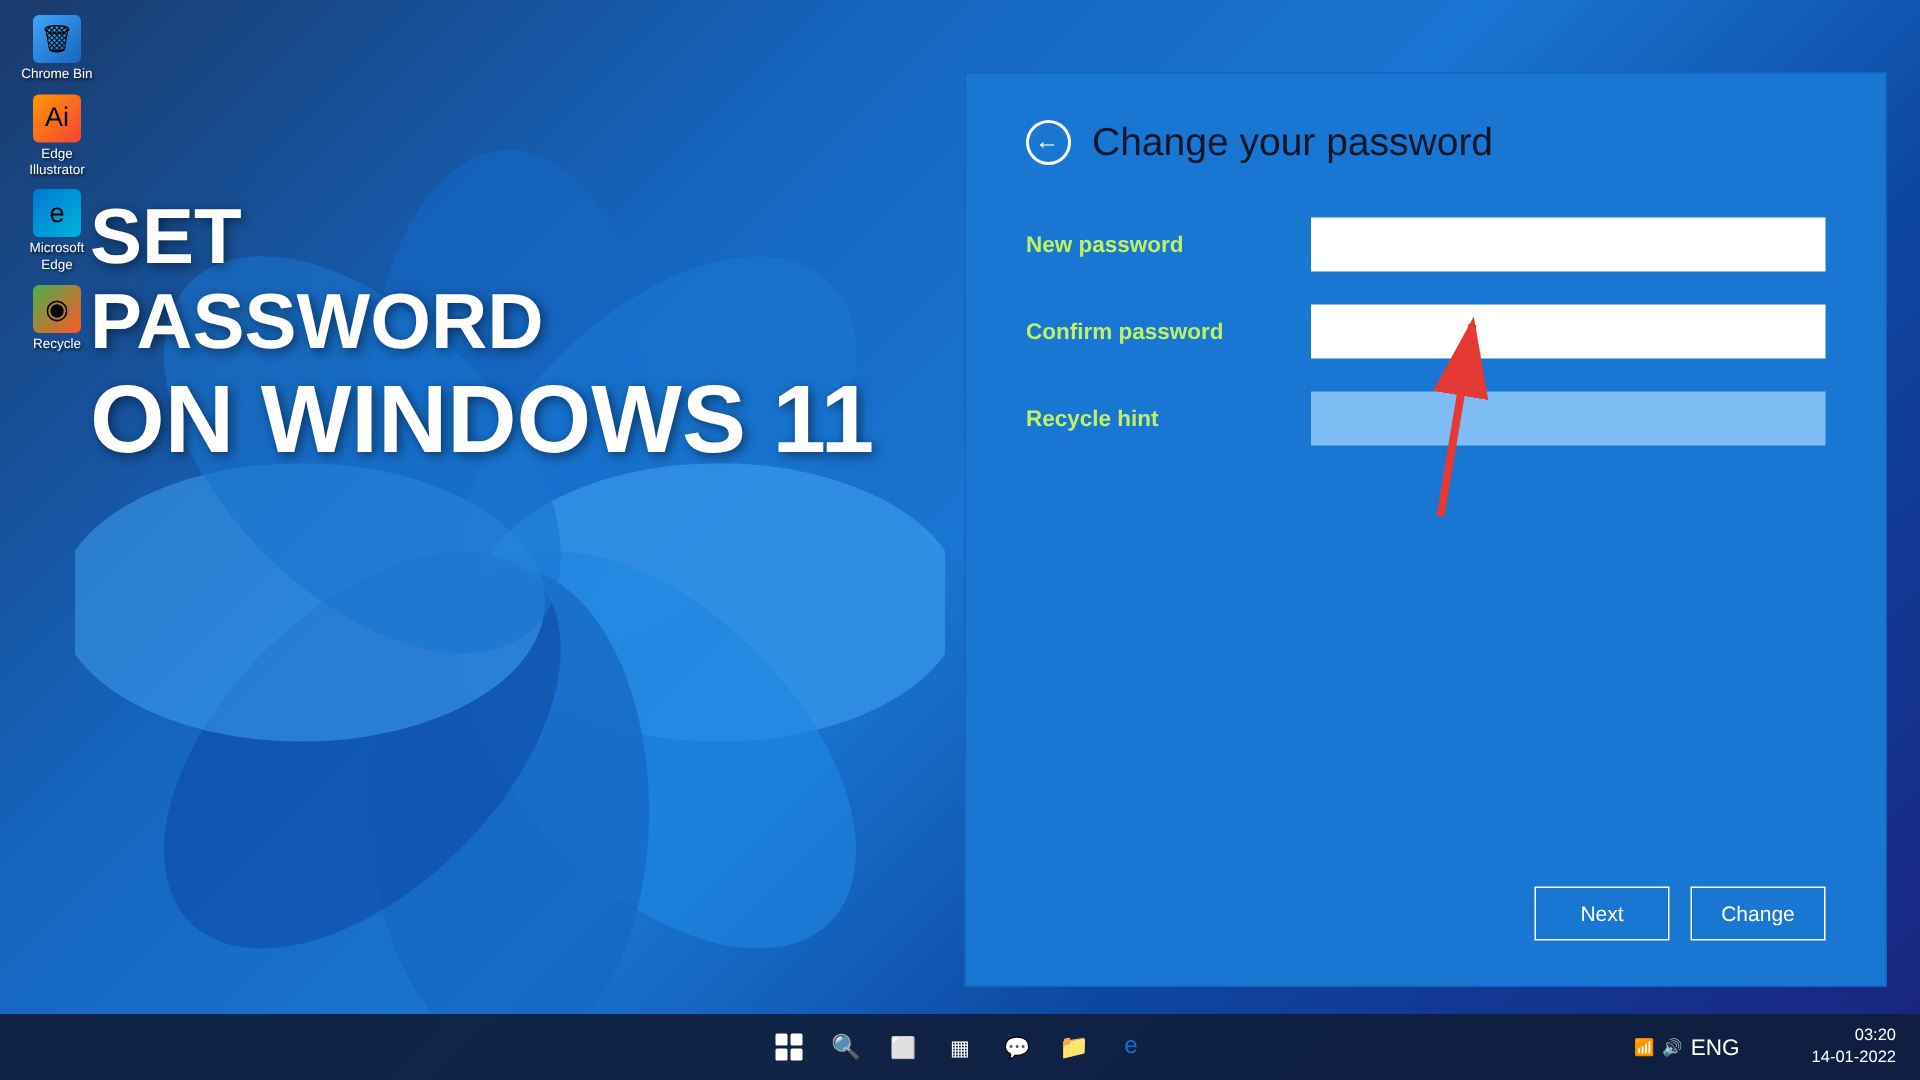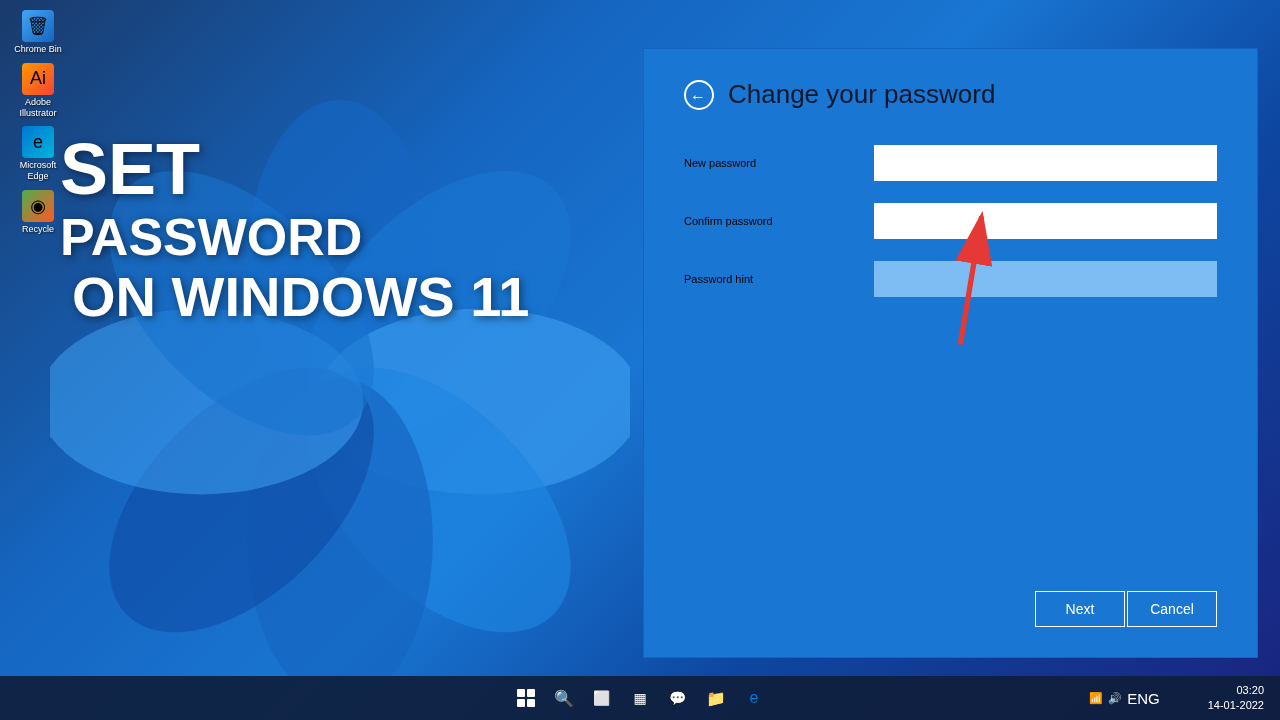--- a/index.html
+++ b/index.html
@@ -75,28 +75,27 @@
       position: absolute;
       left: 60px;
       top: 130px;
       color: white;
       font-weight: 900;
       text-shadow: 2px 2px 8px rgba(0,0,0,0.5);
       line-height: 1.1;
     }
 
     .overlay-text .line1 {
-      font-size: 72px;
+      font-size: 52px;
     }
     .overlay-text .line2 {
       font-size: 52px;
     }
     .overlay-text .line3 {
-      font-size: 56px;
-      margin-left: 12px;
+      font-size: 64px;
     }
 
     
     .dialog {
       position: absolute;
       top: 48px;
       right: 22px;
       width: 615px;
       height: 610px;
       background: #1976d2;
@@ -139,23 +138,23 @@
     }
 
     
     .form-row {
       display: flex;
       align-items: center;
       margin-bottom: 22px;
     }
 
     .form-label {
-      color: #000000;
-      font-size: 11px;
-      font-weight: 400;
+      color: #bef264;
+      font-size: 15px;
+      font-weight: 700;
       width: 190px;
       flex-shrink: 0;
     }
 
     .form-input {
       flex: 1;
       height: 36px;
       background: white;
       border: none;
       outline: none;
@@ -168,21 +167,21 @@
       background: #90caf9;
       opacity: 0.85;
     }
 
     
     .dialog-buttons {
       position: absolute;
       bottom: 30px;
       right: 40px;
       display: flex;
-      gap: 2px;
+      gap: 14px;
     }
 
     .btn {
       width: 90px;
       height: 36px;
       border: 1.5px solid white;
       background: transparent;
       color: white;
       font-size: 14px;
       cursor: pointer;
@@ -301,21 +300,21 @@
     </g>
   </svg>
 
   <div class="desktop-icons">
     <div class="desktop-icon">
       <div class="desktop-icon-img">🗑</div>
       <div class="desktop-icon-label">Chrome Bin</div>
     </div>
     <div class="desktop-icon">
       <div class="desktop-icon-img" style="background:linear-gradient(135deg,#ff9800,#f44336);">Ai</div>
-      <div class="desktop-icon-label">Adobe Illustrator</div>
+      <div class="desktop-icon-label">Edge Illustrator</div>
     </div>
     <div class="desktop-icon">
       <div class="desktop-icon-img" style="background:linear-gradient(135deg,#0078d4,#00b4d8);">e</div>
       <div class="desktop-icon-label">Microsoft Edge</div>
     </div>
     <div class="desktop-icon">
       <div class="desktop-icon-img" style="background:linear-gradient(135deg,#4caf50,#ff5722);">◉</div>
       <div class="desktop-icon-label">Recycle</div>
     </div>
   </div>
@@ -338,27 +337,27 @@
       <label class="form-label">New password</label>
       <input class="form-input" type="password" value="" style="">
     </div>
 
     <div class="form-row">
       <label class="form-label">Confirm password</label>
       <input class="form-input" type="password" value="" style="">
     </div>
 
     <div class="form-row">
-      <label class="form-label">Password hint</label>
+      <label class="form-label">Recycle hint</label>
       <input class="form-input hint-field" type="text" value="" style="">
     </div>
 
     <div class="dialog-buttons">
       <button class="btn">Next</button>
-      <button class="btn">Cancel</button>
+      <button class="btn">Change</button>
     </div>
   </div>
 
   <div class="red-arrow-container">
     <svg class="red-arrow-svg" viewBox="0 0 100 150" xmlns="http://www.w3.org/2000/svg">
 
       <defs>
         <marker id="arrowhead" markerWidth="10" markerHeight="7" refX="9" refY="3.5" orient="auto">
           <polygon points="0 0, 10 3.5, 0 7" fill="#e53935"></polygon>
         </marker>

